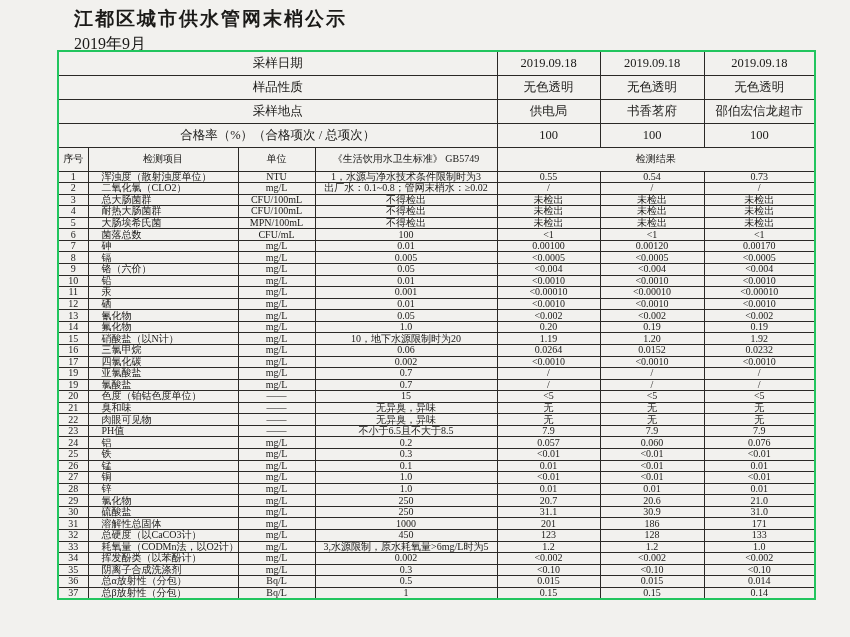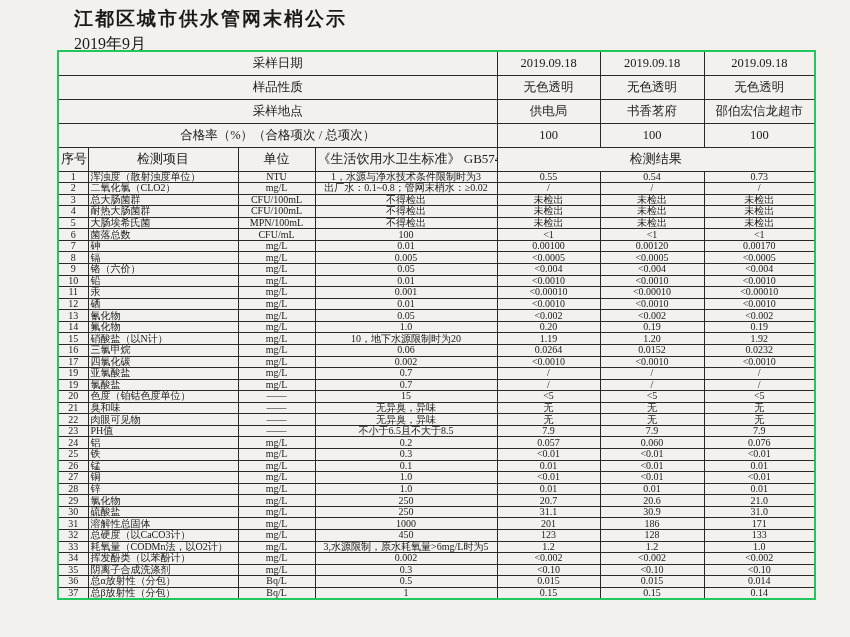--- a/index.html
+++ b/index.html
@@ -38,23 +38,23 @@
   table.report td, table.report th {
     border: 1px solid #2b2926;
     overflow: hidden;
     white-space: nowrap;
     font-weight: normal;
     text-align: center;
     vertical-align: middle;
     padding: 0 2px;
   }
   tr.info-row td { height: 24px; font-size: 12.5px; }
-  tr.cols-row th { height: 24px; font-size: 13px; font-family: Liberation Serif, serif; }
+  tr.cols-row th { height: 24px; font-size: 10px; font-family: Liberation Serif, serif; }
   tbody td { height: 11.57px; font-size: 10px; line-height: 1; }
-  tbody td.c1 { text-align: left; padding-left: 2px; }
+  tbody td.c1 { text-align: left; padding-left: 13px; }
 </style>
 </head>
 <body>
 
 <div class="page">
 
   <div class="doc-header">
     <div class="doc-title">江都区城市供水管网末梢公示</div>
     <div class="doc-subtitle">2019年9月</div>
   </div>

